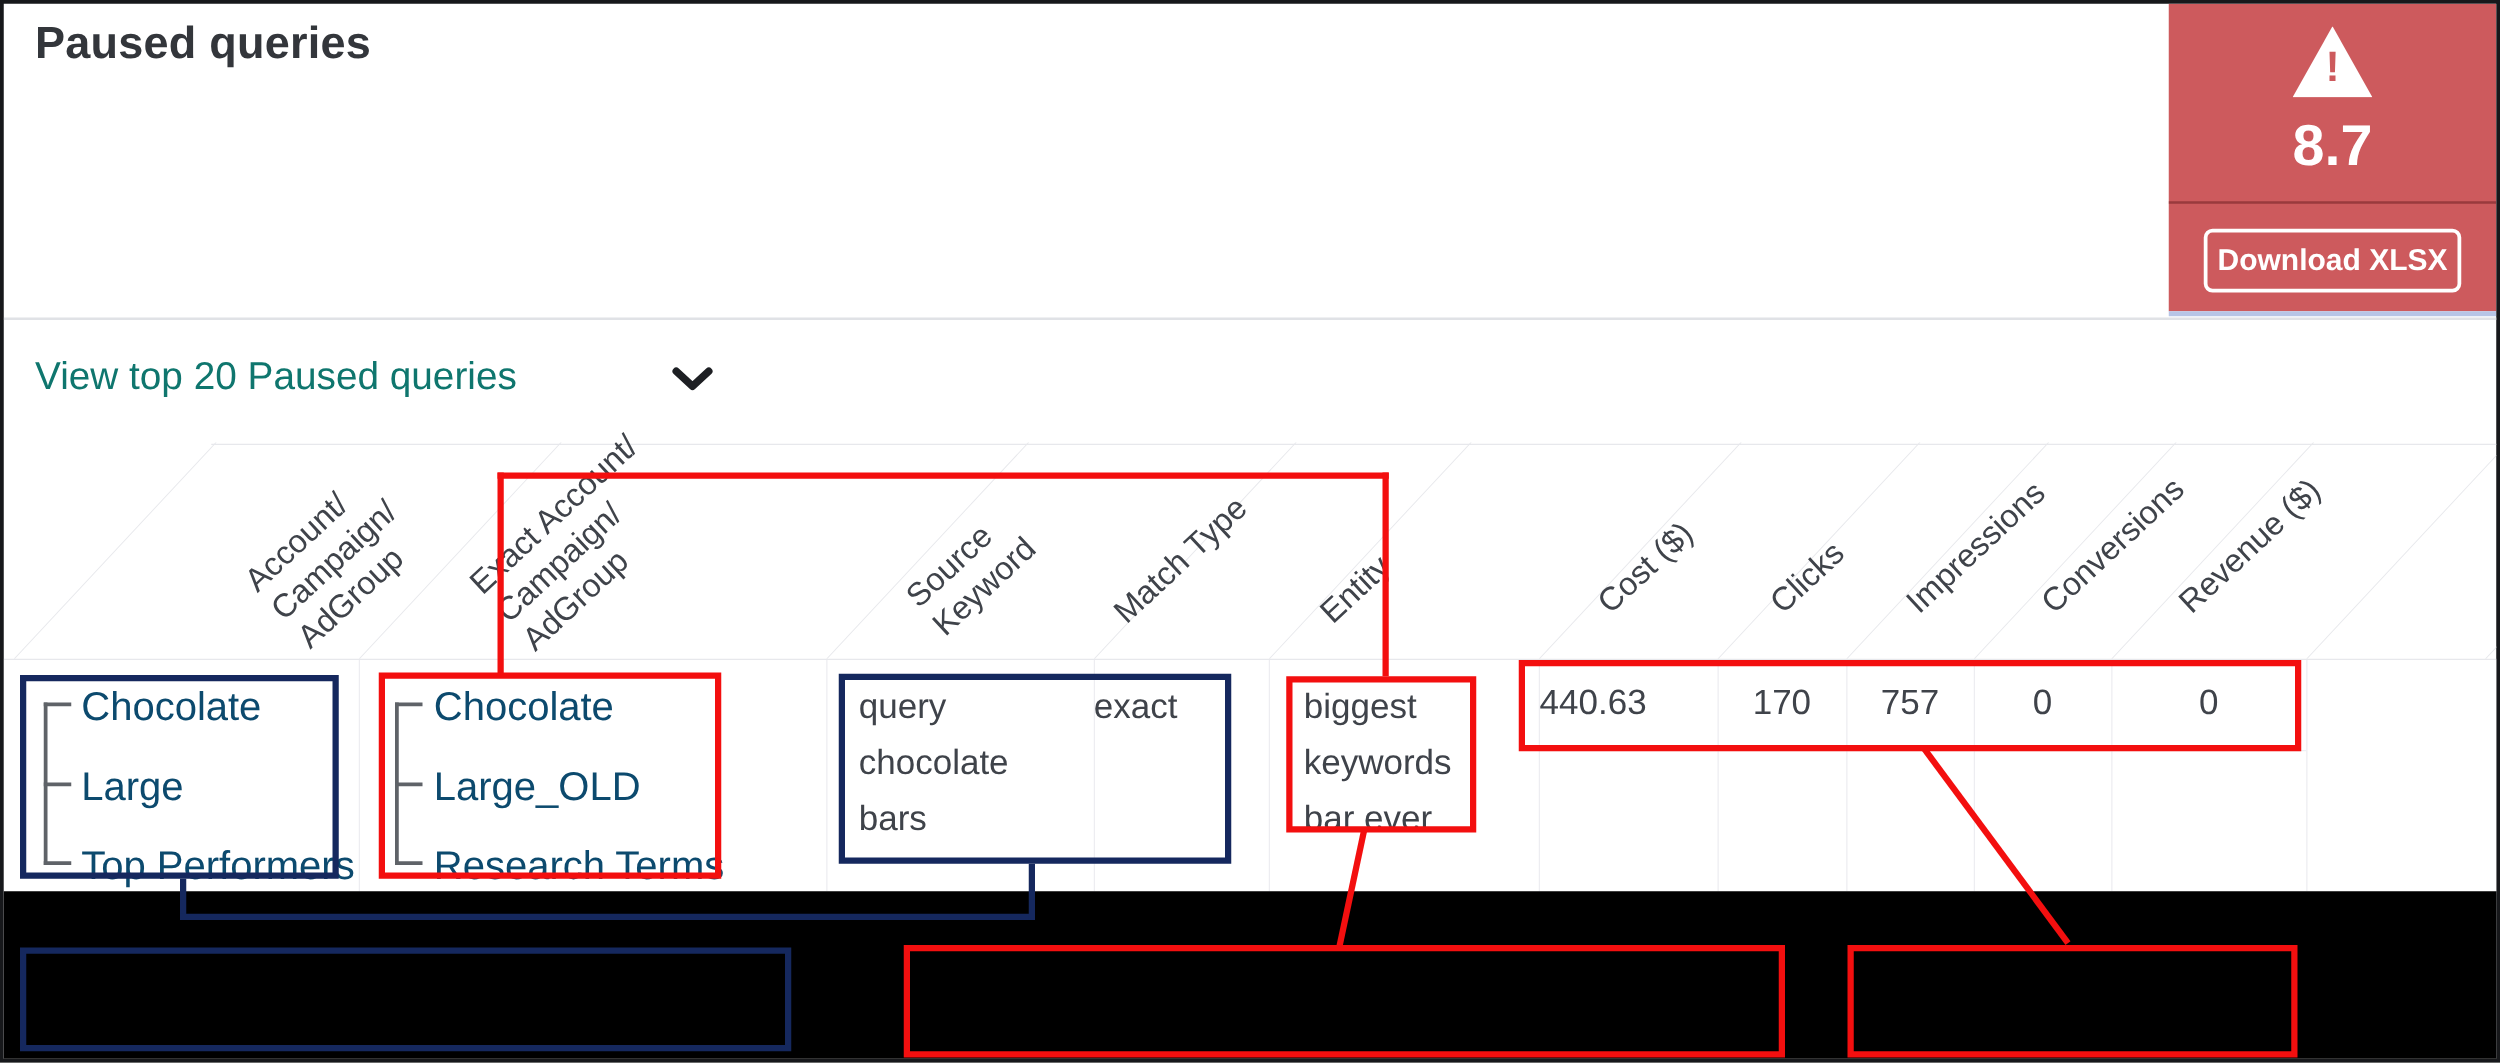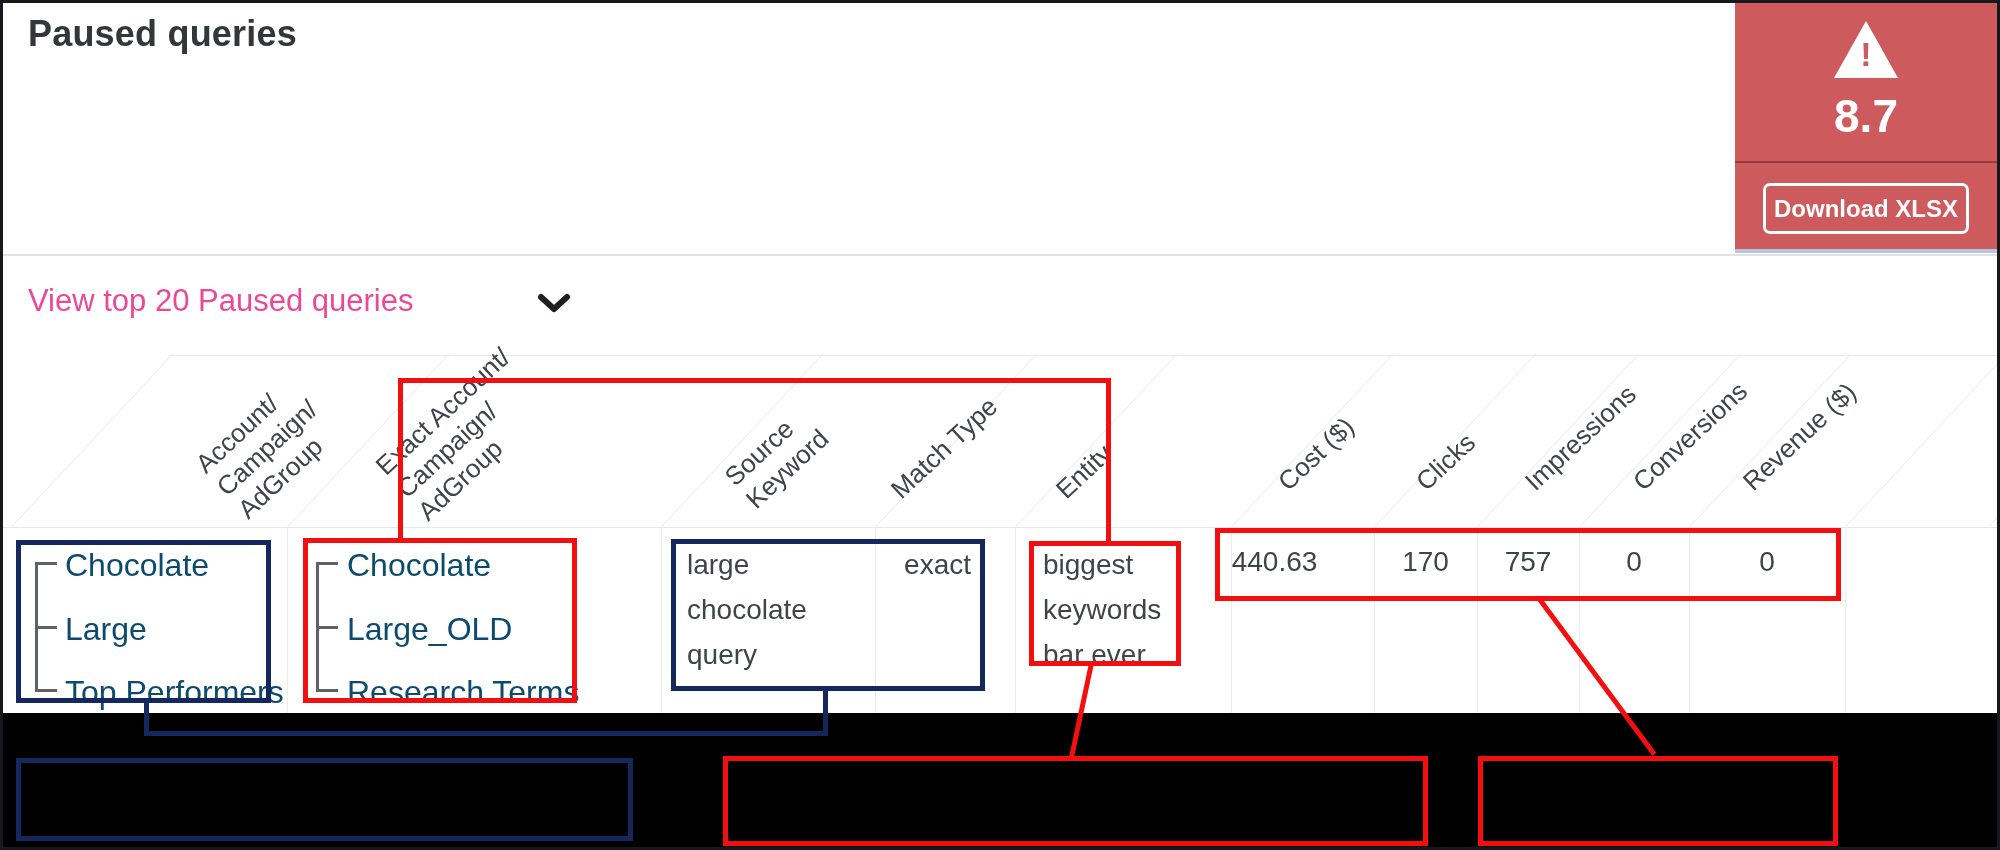--- a/index.html
+++ b/index.html
@@ -18,21 +18,21 @@
     clip-path:polygon(50% 0,100% 100%,0 100%);}
   .warn-bang{position:absolute;left:0;top:14px;width:100%;text-align:center;font-size:34px;font-weight:700;color:#cd5a5d;}
   .score-num{position:absolute;left:0;top:86px;width:100%;text-align:center;font-size:46px;font-weight:700;color:#ffffff;}
   .panel-divider{position:absolute;left:0;top:158px;width:100%;height:2px;background:rgba(90,20,22,.45);}
   .dl-btn{position:absolute;left:28px;top:180px;width:206px;height:51px;background:transparent;
     border:3px solid #ffffff;border-radius:7px;color:#ffffff;font-family:inherit;
     font-size:24px;font-weight:700;cursor:pointer;}
   .panel-underline{position:absolute;left:1732px;top:246px;width:262px;height:4px;background:#b7c5e6;}
   .page-divider{position:absolute;left:0;top:251px;width:2000px;height:2px;background:#e0e2e6;}
   
-  .view-top{position:absolute;left:25px;top:280px;font-size:31px;color:#ec4899;cursor:pointer;}
+  .view-top{position:absolute;left:25px;top:280px;font-size:31px;color:#0f766e;cursor:pointer;}
   .view-top svg{position:absolute;left:508px;top:9px;}
   
   .thead{position:absolute;left:0;top:352px;width:2000px;height:173px;border-bottom:1px solid #e7e8ec;}
   .thead-topline{position:absolute;left:166px;top:0;width:1836px;height:1px;background:#e7e8ec;}
   .diag{position:absolute;bottom:0;height:173px;width:1px;background:#e7e8ec;
     transform:skewX(-43deg);transform-origin:0 100%;}
   .hlabel{position:absolute;transform:rotate(-43deg);transform-origin:0 100%;
     font-size:26px;line-height:31px;color:#3f434a;white-space:pre;}
   
   .tbody{position:absolute;left:0;top:525px;width:2000px;height:185px;background:#ffffff;}
@@ -134,22 +134,22 @@
     <div>
       <div class="tline" style="left:313px;top:34px;width:3px;height:130px"></div>
       <div class="tline" style="left:313px;top:34px;width:22px;height:3px"></div>
       <div class="tline" style="left:313px;top:98px;width:22px;height:3px"></div>
       <div class="tline" style="left:313px;top:161px;width:22px;height:3px"></div>
       <div class="tree-label" style="left:344px;top:19px">Chocolate</div>
       <div class="tree-label" style="left:344px;top:83px">Large_OLD</div>
       <div class="tree-label" style="left:344px;top:146px">Research Terms</div>
     </div>
 
-    <div class="cell-text" style="left:684px;top:14px;width:165px">large chocolate query</div>
-    <div class="cell-text" style="left:872px;top:14px;width:96px;text-align:right">exact</div>
+    <div class="cell-text" style="left:684px;top:14px;width:165px">query chocolate bars</div>
+    <div class="cell-text" style="left:872px;top:14px;width:96px;">exact</div>
     <div class="cell-text" style="left:1040px;top:14px;width:150px">biggest keywords bar ever</div>
 
     <div class="num" style="left:1200px;width:143px">440.63</div>
     <div class="num" style="left:1371px;width:103px">170</div>
     <div class="num" style="left:1474px;width:102px">757</div>
     <div class="num" style="left:1576px;width:110px">0</div>
     <div class="num" style="left:1686px;width:156px">0</div>
   </div>
 
   <div class="black-strip"></div>

